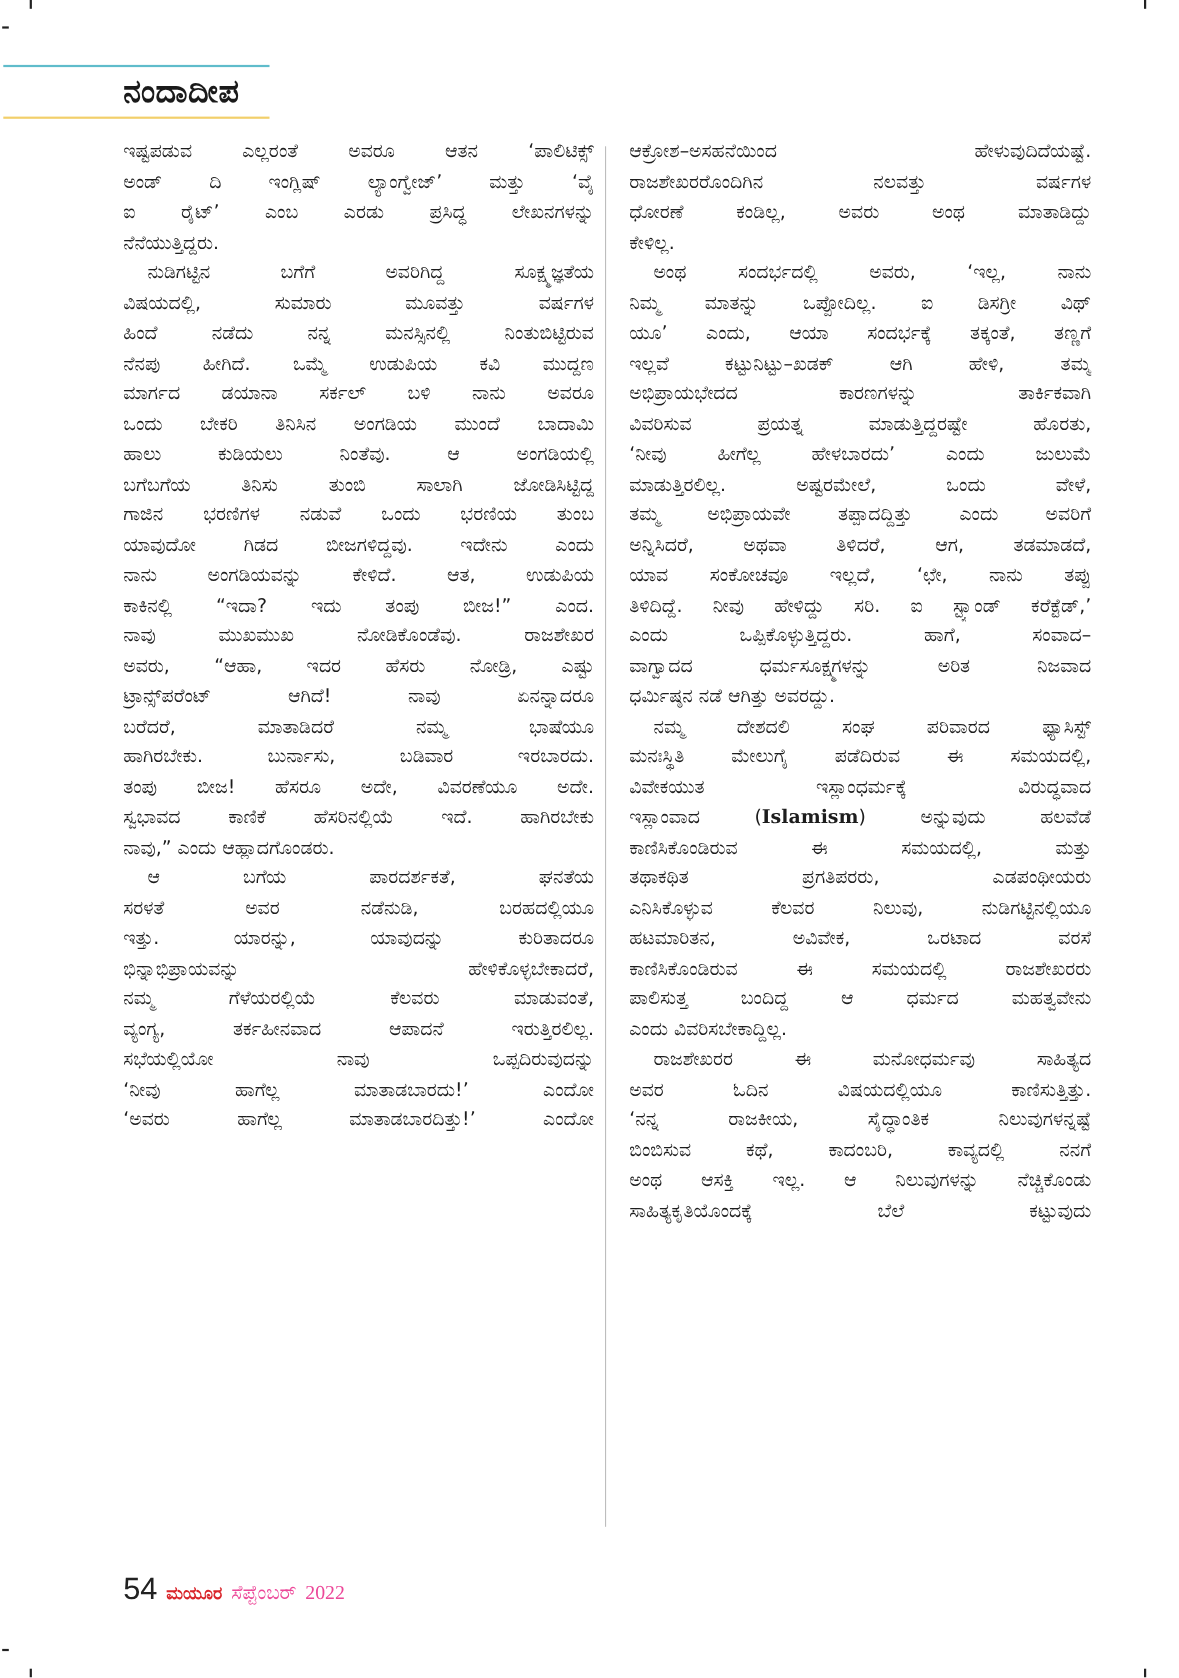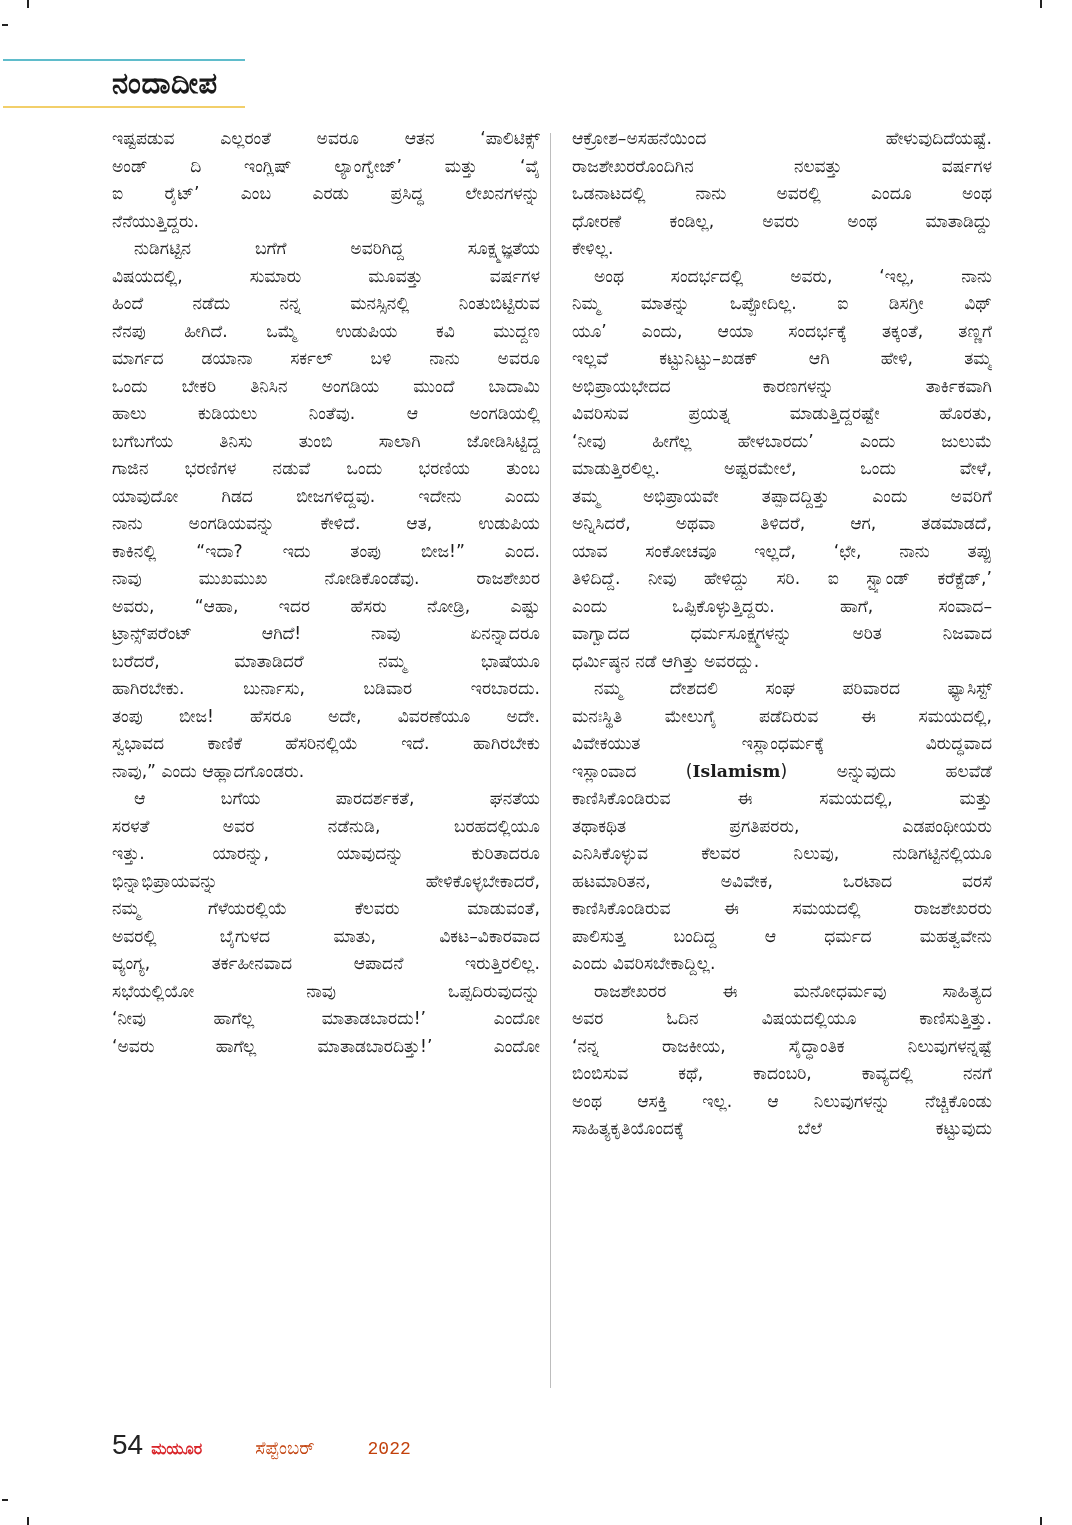--- a/index.html
+++ b/index.html
@@ -33,21 +33,21 @@
   .line.last { text-align-last: left; }
   .line.indent { padding-left: 22px; }
   .latin-bold { font-family: "DejaVu Serif", serif; font-weight: bold; }
 
   .footer {
     position: absolute; left: 112px; top: 1429px; height: 34px;
     display: flex; align-items: baseline; gap: 8px;
   }
   .page-num { font-family: "Liberation Sans", sans-serif; font-size: 28px; color: #222; }
   .mag-logo { font-size: 16px; font-weight: bold; color: #d9252a; }
-  .issue { font-family: Liberation Mono, monospace; font-size: 18px; color: #c2410c; margin-left: 45px; }
+  .issue { font-family: Liberation Serif, serif; font-size: 18px; color: #ec4899; }
 </style>
 </head>
 <body>
 
 <div class="crop v" style="left:27px;top:0;"></div>
 <div class="crop h" style="left:2px;top:24px;"></div>
 <div class="crop v" style="left:1040px;top:0;"></div>
 <div class="crop h" style="left:2px;top:1499px;"></div>
 <div class="crop v" style="left:27px;top:1517px;"></div>
 <div class="crop v" style="left:1040px;top:1517px;"></div>
@@ -79,31 +79,29 @@
     <span class="line">ಬರೆದರೆ, ಮಾತಾಡಿದರೆ ನಮ್ಮ ಭಾಷೆಯೂ</span>
     <span class="line">ಹಾಗಿರಬೇಕು. ಬುರ್ನಾಸು, ಬಡಿವಾರ ಇರಬಾರದು.</span>
     <span class="line">ತಂಪು ಬೀಜ! ಹೆಸರೂ ಅದೇ, ವಿವರಣೆಯೂ ಅದೇ.</span>
     <span class="line">ಸ್ವಭಾವದ ಕಾಣಿಕೆ ಹೆಸರಿನಲ್ಲಿಯೆ ಇದೆ. ಹಾಗಿರಬೇಕು</span>
     <span class="line last">ನಾವು,” ಎಂದು ಆಹ್ಲಾದಗೊಂಡರು.</span>
     <span class="line indent">ಆ ಬಗೆಯ ಪಾರದರ್ಶಕತೆ, ಘನತೆಯ</span>
     <span class="line">ಸರಳತೆ ಅವರ ನಡೆನುಡಿ, ಬರಹದಲ್ಲಿಯೂ</span>
     <span class="line">ಇತ್ತು. ಯಾರನ್ನು, ಯಾವುದನ್ನು ಕುರಿತಾದರೂ</span>
     <span class="line">ಭಿನ್ನಾಭಿಪ್ರಾಯವನ್ನು ಹೇಳಿಕೊಳ್ಳಬೇಕಾದರೆ,</span>
     <span class="line">ನಮ್ಮ ಗೆಳೆಯರಲ್ಲಿಯೆ ಕೆಲವರು ಮಾಡುವಂತೆ,</span>
-    <span class="line">ಅವರಲ್ಲಿ ಬೈಗುಳದ ಮಾತು, ವಿಕಟ–ವಿಕಾರವಾದ</span>
     <span class="line">ವ್ಯಂಗ್ಯ, ತರ್ಕಹೀನವಾದ ಆಪಾದನೆ ಇರುತ್ತಿರಲಿಲ್ಲ.</span>
     <span class="line">ಸಭೆಯಲ್ಲಿಯೋ ನಾವು ಒಪ್ಪದಿರುವುದನ್ನು</span>
     <span class="line">‘ನೀವು ಹಾಗೆಲ್ಲ ಮಾತಾಡಬಾರದು!’ ಎಂದೋ</span>
     <span class="line">‘ಅವರು ಹಾಗೆಲ್ಲ ಮಾತಾಡಬಾರದಿತ್ತು!’ ಎಂದೋ</span>
   </div>
 <div class="col-divider"></div>
 <div class="col right" id="col-right">
     <span class="line">ಆಕ್ರೋಶ–ಅಸಹನೆಯಿಂದ ಹೇಳುವುದಿದೆಯಷ್ಟೆ.</span>
     <span class="line">ರಾಜಶೇಖರರೊಂದಿಗಿನ ನಲವತ್ತು ವರ್ಷಗಳ</span>
-    <span class="line">ಒಡನಾಟದಲ್ಲಿ ನಾನು ಅವರಲ್ಲಿ ಎಂದೂ ಅಂಥ</span>
     <span class="line">ಧೋರಣೆ ಕಂಡಿಲ್ಲ, ಅವರು ಅಂಥ ಮಾತಾಡಿದ್ದು</span>
     <span class="line last">ಕೇಳಿಲ್ಲ.</span>
     <span class="line indent">ಅಂಥ ಸಂದರ್ಭದಲ್ಲಿ ಅವರು, ‘ಇಲ್ಲ, ನಾನು</span>
     <span class="line">ನಿಮ್ಮ ಮಾತನ್ನು ಒಪ್ಪೋದಿಲ್ಲ. ಐ ಡಿಸಗ್ರೀ ವಿಥ್</span>
     <span class="line">ಯೂ’ ಎಂದು, ಆಯಾ ಸಂದರ್ಭಕ್ಕೆ ತಕ್ಕಂತೆ, ತಣ್ಣಗೆ</span>
     <span class="line">ಇಲ್ಲವೆ ಕಟ್ಟುನಿಟ್ಟು–ಖಡಕ್ ಆಗಿ ಹೇಳಿ, ತಮ್ಮ</span>
     <span class="line">ಅಭಿಪ್ರಾಯಭೇದದ ಕಾರಣಗಳನ್ನು ತಾರ್ಕಿಕವಾಗಿ</span>
     <span class="line">ವಿವರಿಸುವ ಪ್ರಯತ್ನ ಮಾಡುತ್ತಿದ್ದರಷ್ಟೇ ಹೊರತು,</span>
     <span class="line">‘ನೀವು ಹೀಗೆಲ್ಲ ಹೇಳಬಾರದು’ ಎಂದು ಜುಲುಮೆ</span>
     <span class="line">ಮಾಡುತ್ತಿರಲಿಲ್ಲ. ಅಷ್ಟರಮೇಲೆ, ಒಂದು ವೇಳೆ,</span>

